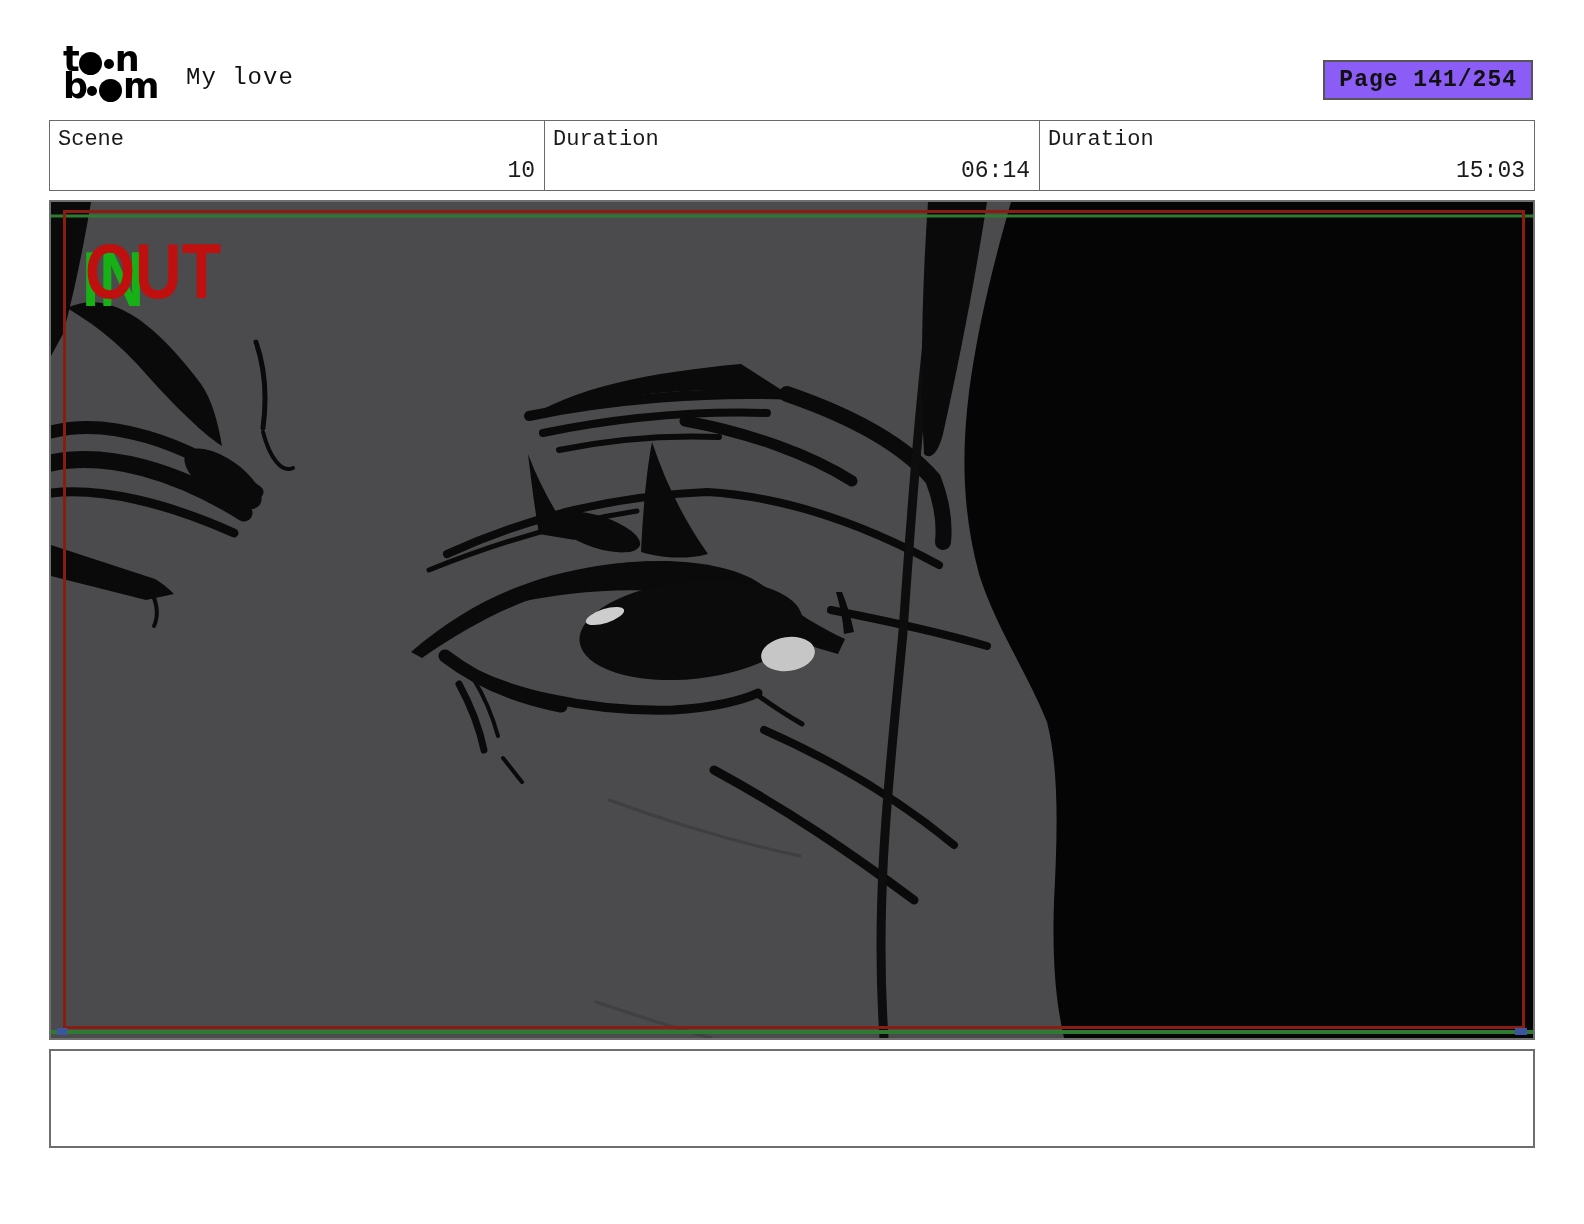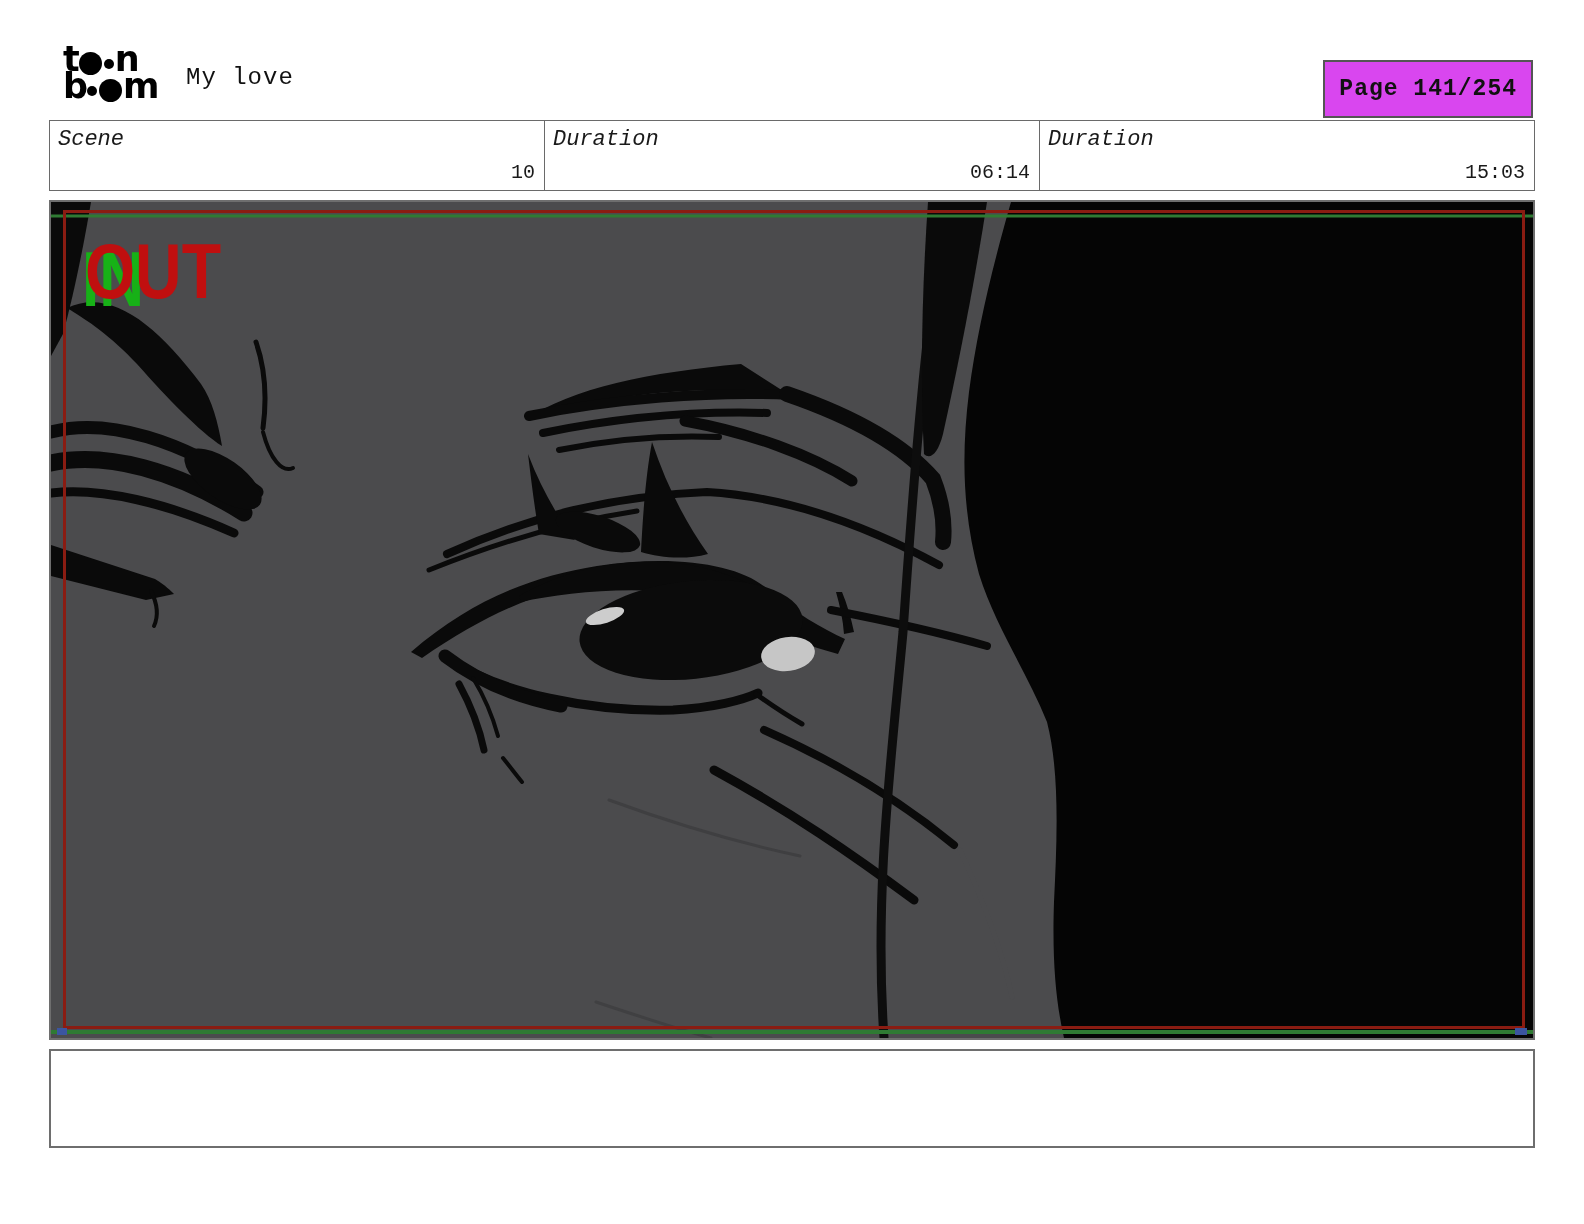--- a/index.html
+++ b/index.html
@@ -11,28 +11,28 @@
   .hdr{position:absolute;left:49px;top:46px;width:1486px;height:66px;}
   .logo{position:absolute;left:14px;top:4px;color:#000;}
   .lg-row{display:flex;align-items:center;height:27px;
     font-family:"DejaVu Sans",sans-serif;font-weight:900;font-size:35px;
     line-height:0.78;letter-spacing:-2px;}
   .lg-row .glyph{transform:translateY(-4px);}
   .disc{width:23px;height:23px;border-radius:50%;background:#000;margin:0 1px;flex:none;}
   .dot{width:10px;height:10px;border-radius:50%;background:#000;margin:0 1px;flex:none;}
   .proj-title{position:absolute;left:137px;top:18px;font-weight:normal;font-size:24px;letter-spacing:1px;}
   .page-box{position:absolute;right:2px;top:14px;border:2px solid #555;
-    padding:14px 14px;font-weight:bold;font-size:23px;letter-spacing:1px;background:#d946ef;}
+    padding:5px 14px;font-weight:bold;font-size:23px;letter-spacing:1px;background:#8b5cf6;}
   
   .info-table{position:absolute;left:49px;top:120px;width:1486px;height:71px;
     display:flex;border:1px solid #6a6a6a;box-sizing:border-box;background:#fff;}
   .info-cell{flex:1;position:relative;border-right:1px solid #6a6a6a;}
   .info-cell:last-child{border-right:none;}
-  .info-label{position:absolute;left:8px;top:6px;font-size:22px;color:#1a1a1a;font-style:italic;}
-  .info-value{position:absolute;right:9px;bottom:6px;font-size:20px;color:#1a1a1a;}
+  .info-label{position:absolute;left:8px;top:6px;font-size:22px;color:#1a1a1a;}
+  .info-value{position:absolute;right:9px;bottom:6px;font-size:23px;color:#1a1a1a;}
   
   .board-panel{position:absolute;left:49px;top:200px;width:1486px;height:840px;
     border:2px solid #6e6e6e;box-sizing:border-box;background:#4b4b4d;}
   .board-panel svg{display:block;width:100%;height:100%;}
   
   .caption-box{position:absolute;left:49px;top:1049px;width:1486px;height:99px;
     border:2px solid #6e6e6e;box-sizing:border-box;background:#fff;
     font-size:20px;padding:8px;}
 </style>
 </head>

